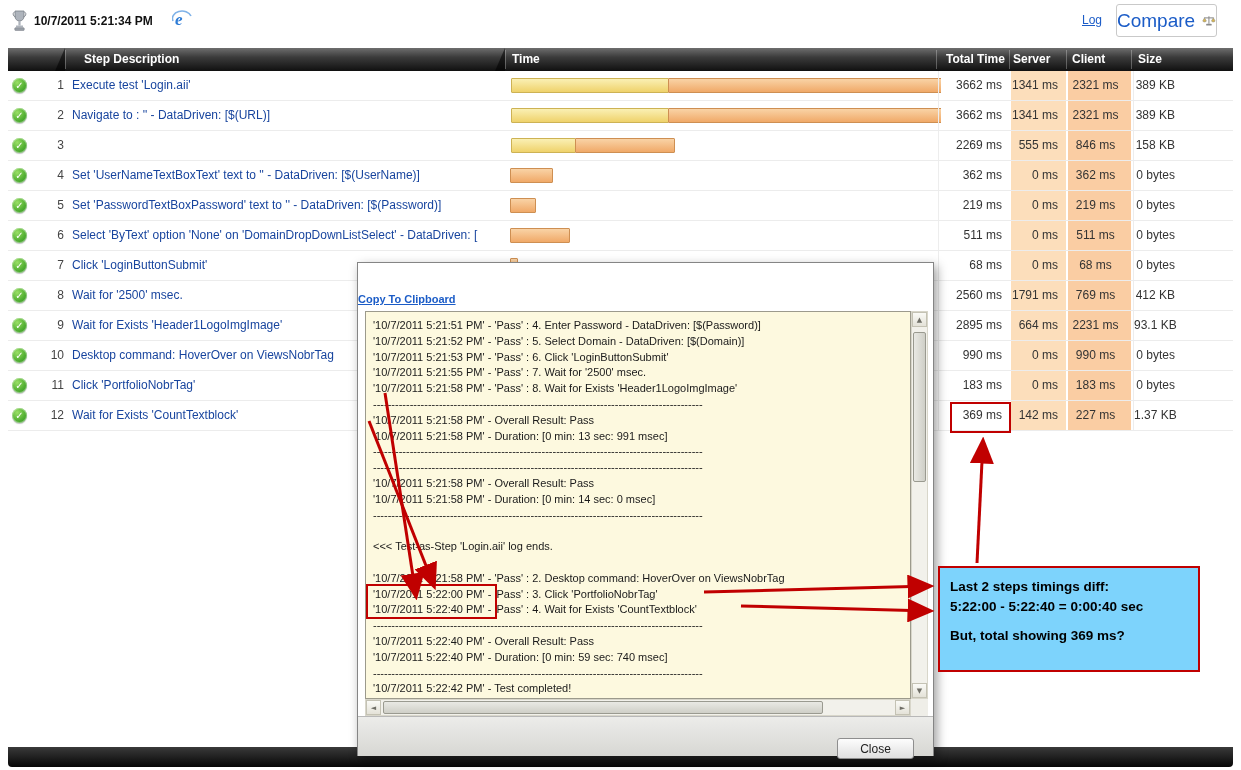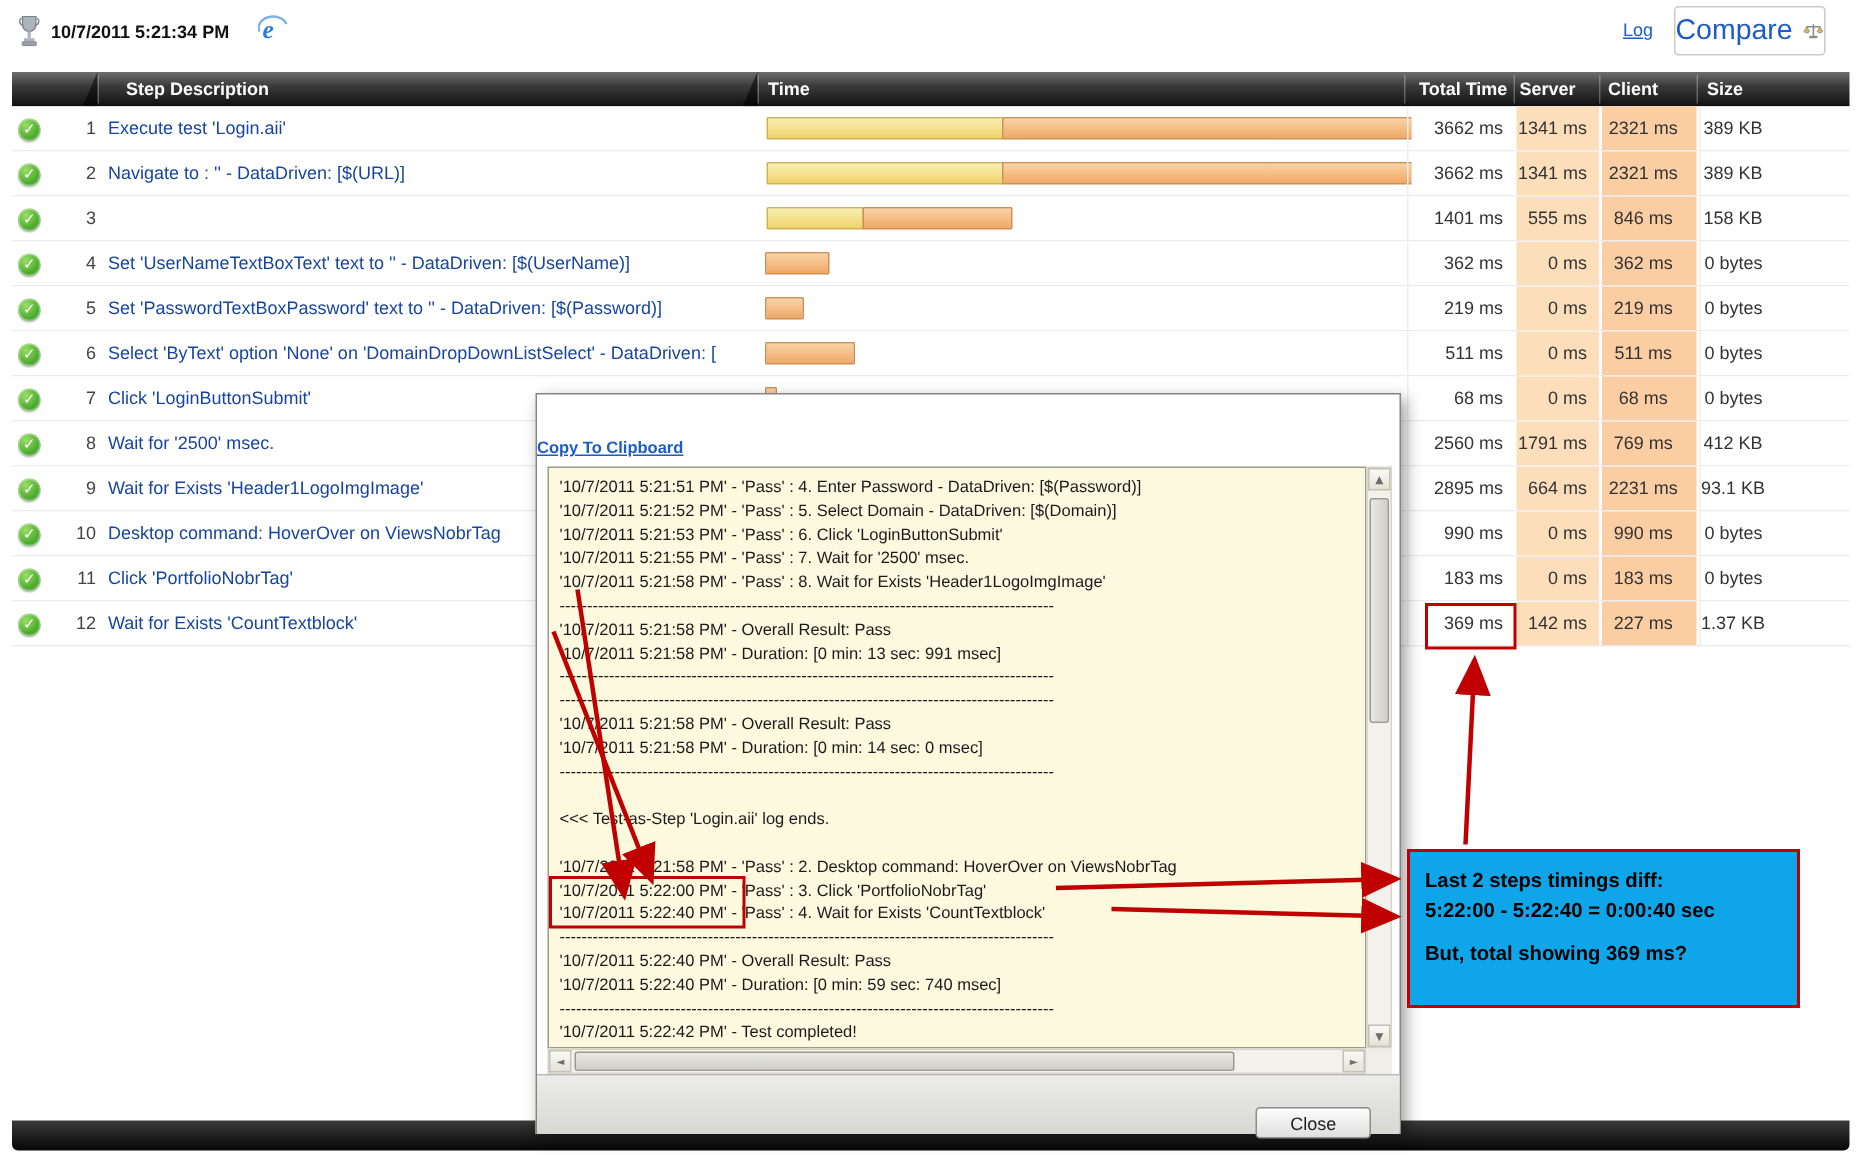--- a/index.html
+++ b/index.html
@@ -76,21 +76,21 @@
   .hthumb { position:absolute; left:17px; top:1px; width:440px; height:13px; background:linear-gradient(180deg,#E9E9E4,#CFCFC7);
             border:1px solid #9A9A90; border-radius:2px; cursor:pointer; }
   .dlg-footer { position:absolute; left:0; top:453px; width:100%; height:40px;
             background:linear-gradient(180deg,#ECECEA,#D7D7D3); border-top:1px solid #B8B8B8; }
   .close-btn { position:absolute; left:479px; top:21px; width:77px; height:21px; font-size:12px; color:#222;
             background:linear-gradient(180deg,#FDFDFD,#DFDFDF); border:1px solid #8E8E8E; border-radius:3px; cursor:pointer;
             font-family:"Liberation Sans", sans-serif; }
 
   
   .note { position:absolute; left:938px; top:566px; width:262px; height:106px; z-index:20;
-          background:#0ea5e9; border:2px solid #C00000; padding:9px 10px; }
+          background:#7dd3fc; border:2px solid #C00000; padding:9px 10px; }
   .note div { font-size:13.5px; font-weight:bold; color:#000; line-height:20px; }
   .note .note-gap { margin-top:9px; }
   .redbox { position:absolute; border:2px solid #C00000; z-index:30; background:transparent; }
   .rb-total { left:950px; top:402px; width:61px; height:31px; }
   .rb-log { left:366px; top:584px; width:131px; height:35px; }
   .arrows { position:absolute; left:0; top:0; width:1241px; height:770px; z-index:31; pointer-events:none; }
 </style>
 </head>
 <body>
 
@@ -164,21 +164,21 @@
       <span class="cell c-total">3662 ms</span>
       <span class="cell c-server">1341 ms</span>
       <span class="cell c-client">2321 ms</span>
       <span class="cell c-size">389 KB</span>
     </div>
 
     <div class="row">
       <span class="cell c-icon"><span class="check">✓</span></span>
       <span class="cell c-num">3</span>
       <span class="cell c-time"><span class="bar bar-server" style="width: 65px;"></span><span class="bar bar-client" style="width: 100px;"></span></span>
-      <span class="cell c-total">1401 ms</span>
+      <span class="cell c-total">2269 ms</span>
       <span class="cell c-server">555 ms</span>
       <span class="cell c-client">846 ms</span>
       <span class="cell c-size">158 KB</span>
     </div>
 
     <div class="row">
       <span class="cell c-icon"><span class="check">✓</span></span>
       <span class="cell c-num">4</span>
       <span class="cell c-desc">Set 'UserNameTextBoxText' text to '' - DataDriven: [$(UserName)]</span>
       <span class="cell c-time"><span class="bar bar-client" style="width: 43px;"></span></span>

